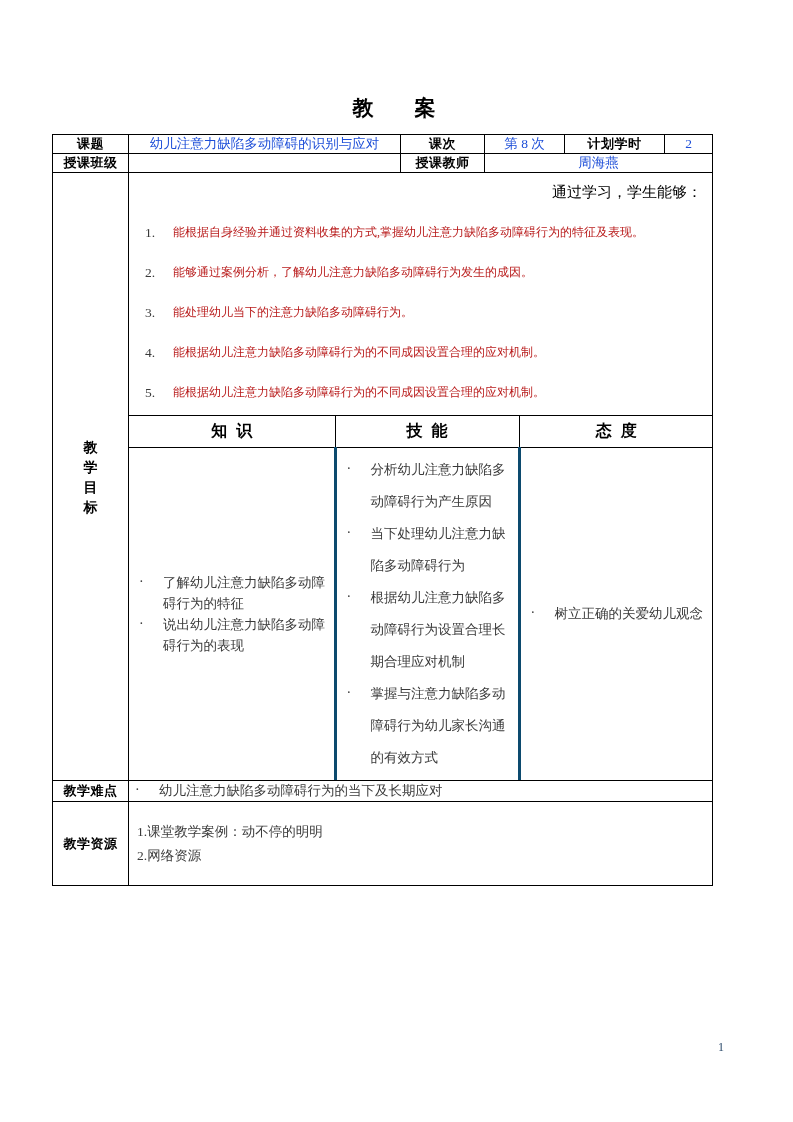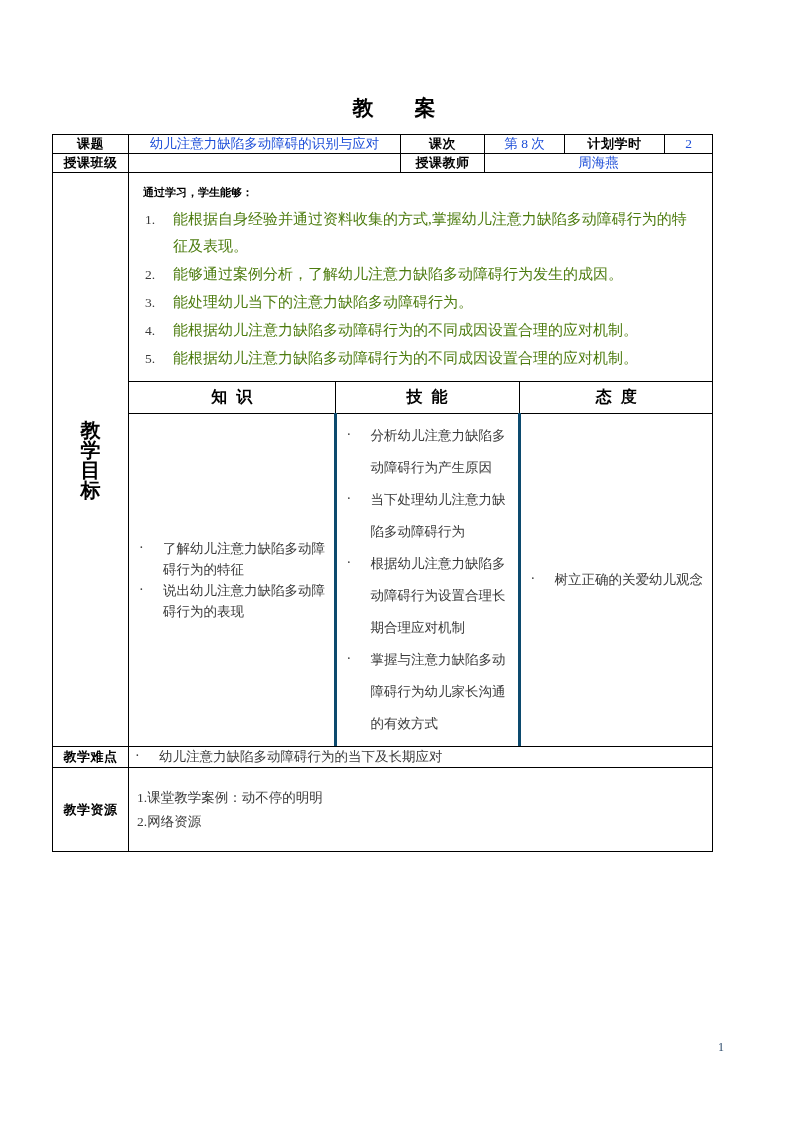--- a/index.html
+++ b/index.html
@@ -72,51 +72,53 @@
   .blank-cell { padding: 6px; }
 
   
   .obj-label-cell {
     text-align: center;
     vertical-align: middle;
   }
   .vert-label {
     font-family: "Liberation Sans", "DejaVu Sans", sans-serif;
     font-weight: bold;
-    font-size: 20px;
+    font-size: 14px;
     line-height: 20px;
     width: 1em;
     margin: 0 auto;
     word-break: break-all;
     text-align: center;
   }
 
   .obj-body { padding: 0; vertical-align: top; }
 
   .obj-intro {
     font-family: "Liberation Sans", "DejaVu Sans", sans-serif;
-    font-weight: bold;
-    font-size: 11px;
+    font-weight: normal;
+    font-size: 15px;
     padding: 9px 10px 4px 14px;
     line-height: 20px;
+    text-align: right;
   }
   ol.obj-list {
     margin: 0;
     padding: 0 14px 8px 14px;
     list-style: none;
     counter-reset: objc;
   }
   ol.obj-list li {
     counter-increment: objc;
     position: relative;
     padding-left: 30px;
-    font-size: 15px;
-    color: #4d7c0f;
+    font-size: 12px;
+    color: #b91c1c;
     line-height: 27px;
     margin-bottom: 1px;
+    margin-top: 13px;
   }
   ol.obj-list li::before {
     content: counter(objc) ".";
     position: absolute;
     left: 2px;
     top: 0;
     width: 22px;
     color: #3a3a3a;
     font-size: 13.5px;
   }

